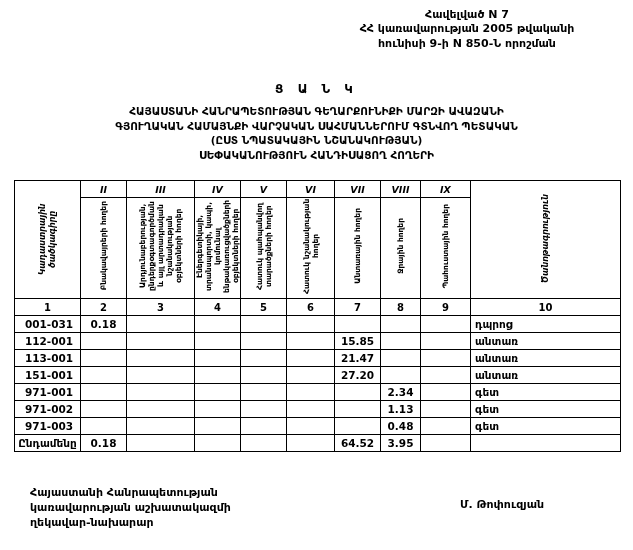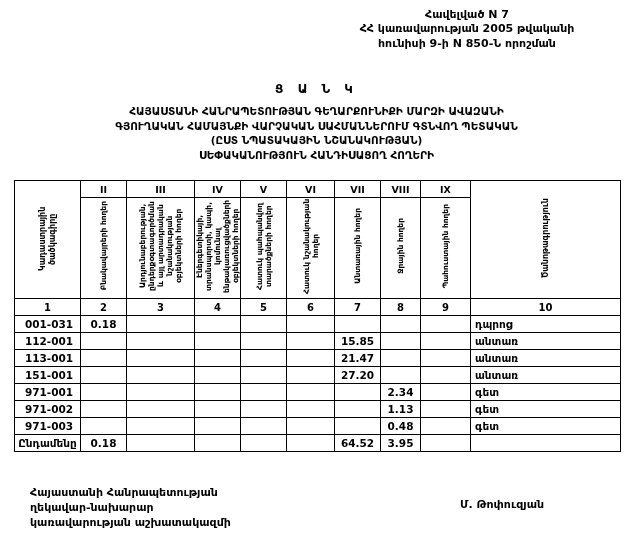--- a/index.html
+++ b/index.html
@@ -15,21 +15,21 @@
     position:absolute;top:82px;left:0;width:633px;text-align:center;
     font-size:12px;font-weight:bold;letter-spacing:5px;
   }
   .doc-title{
     position:absolute;top:104px;left:30px;width:573px;text-align:center;
     font-size:10.5px;font-weight:bold;line-height:1.4;
   }
   .tablewrap{position:absolute;top:180px;left:14px;}
   table{border-collapse:collapse;table-layout:fixed;width:606px;}
   td{border:1.5px solid #000;padding:0;overflow:hidden;vertical-align:middle;}
-  tr.romans td{height:16px;text-align:center;font-size:9.5px;font-weight:bold;}
+  tr.romans td{height:16px;text-align:center;font-size:9.5px;font-weight:bold;font-style:italic;}
   tr.labels td{height:100px;text-align:center;}
   tr.numbers td{height:16px;text-align:center;font-size:10px;font-weight:bold;}
   tr.datarow td{height:16px;font-size:10.5px;font-weight:bold;}
   td.code{text-align:center;padding-left:3px;}
   td.val{text-align:center;}
   td.note{text-align:left;padding-left:4px;}
   td.total-label{text-align:center;}
   .vtext{
     writing-mode:vertical-rl;transform:rotate(180deg);
     font-size:7.5px;font-weight:bold;line-height:1.2;
@@ -209,17 +209,17 @@
       <td class="val">3.95</td>
       <td class="val"></td>
       <td class="note"></td>
     </tr>
   </tbody>
 </table>
 </div>
 
 <div class="footer-left">
   <div>Հայաստանի Հանրապետության</div>
+  <div>կառավարության աշխատակազմի</div>
   <div>ղեկավար-նախարար</div>
-  <div>կառավարության աշխատակազմի</div>
 </div>
 
 <div class="signature">Մ. Թոփուզյան</div>
 
 </body></html>

